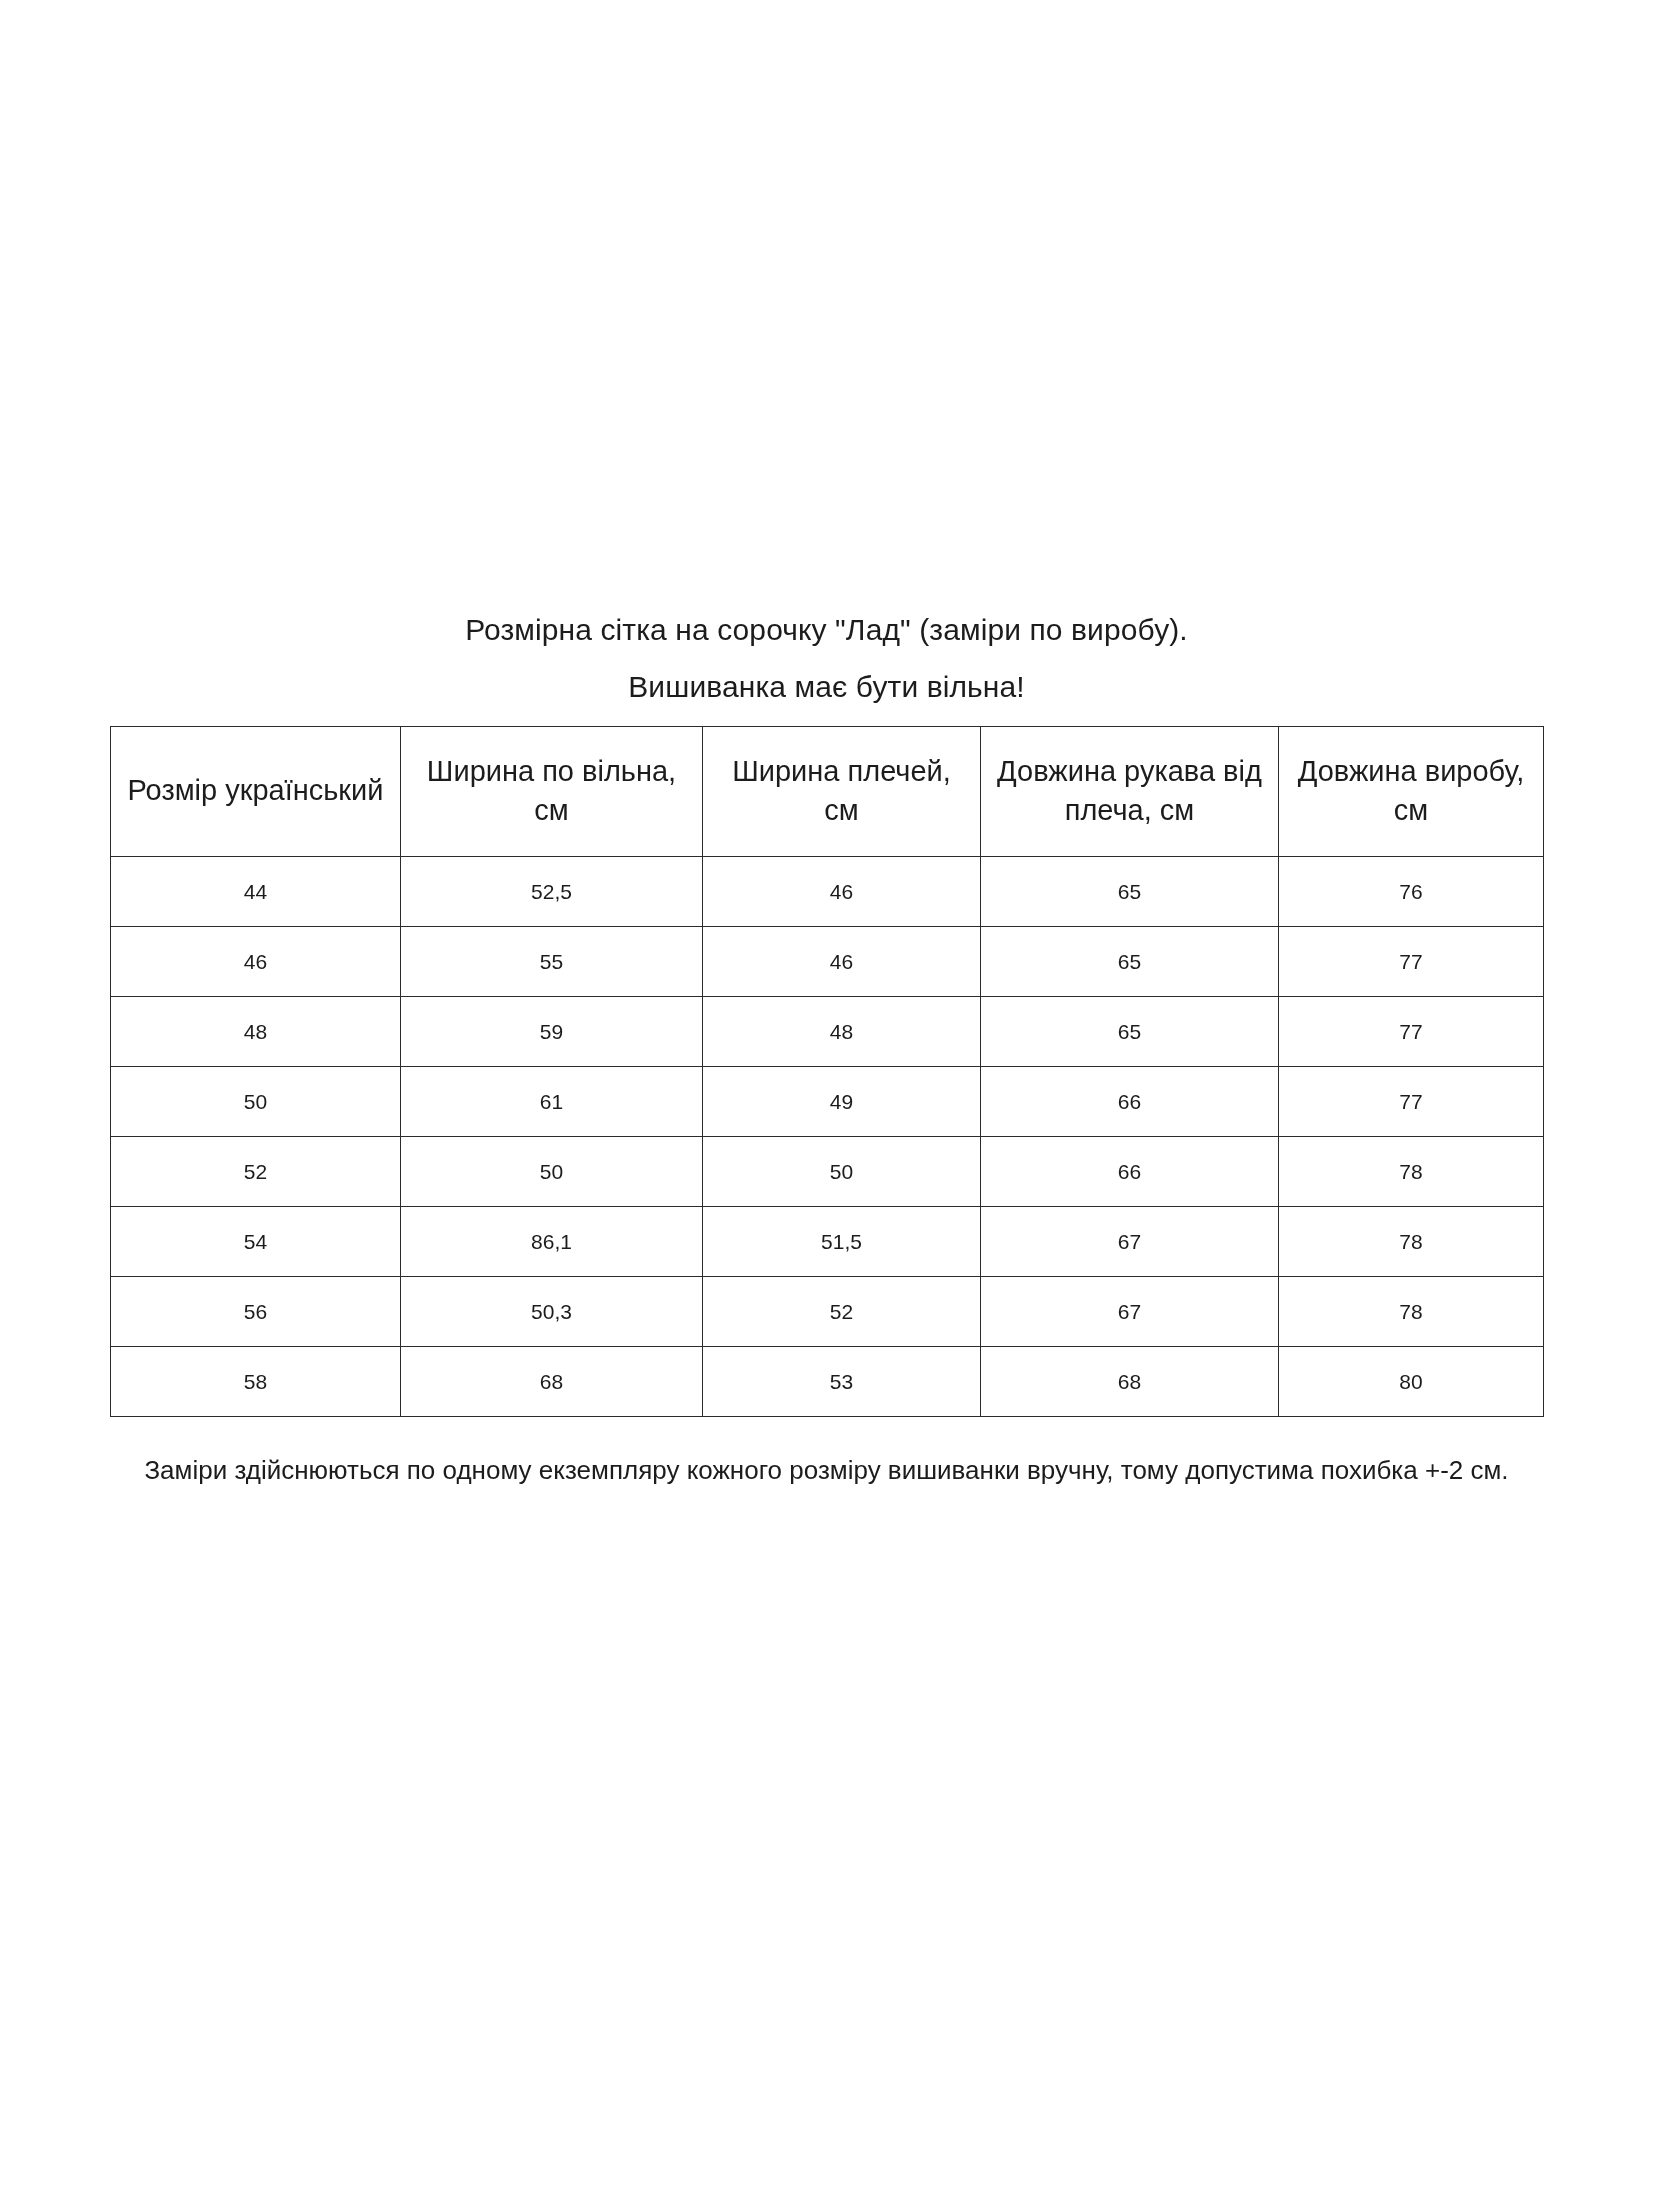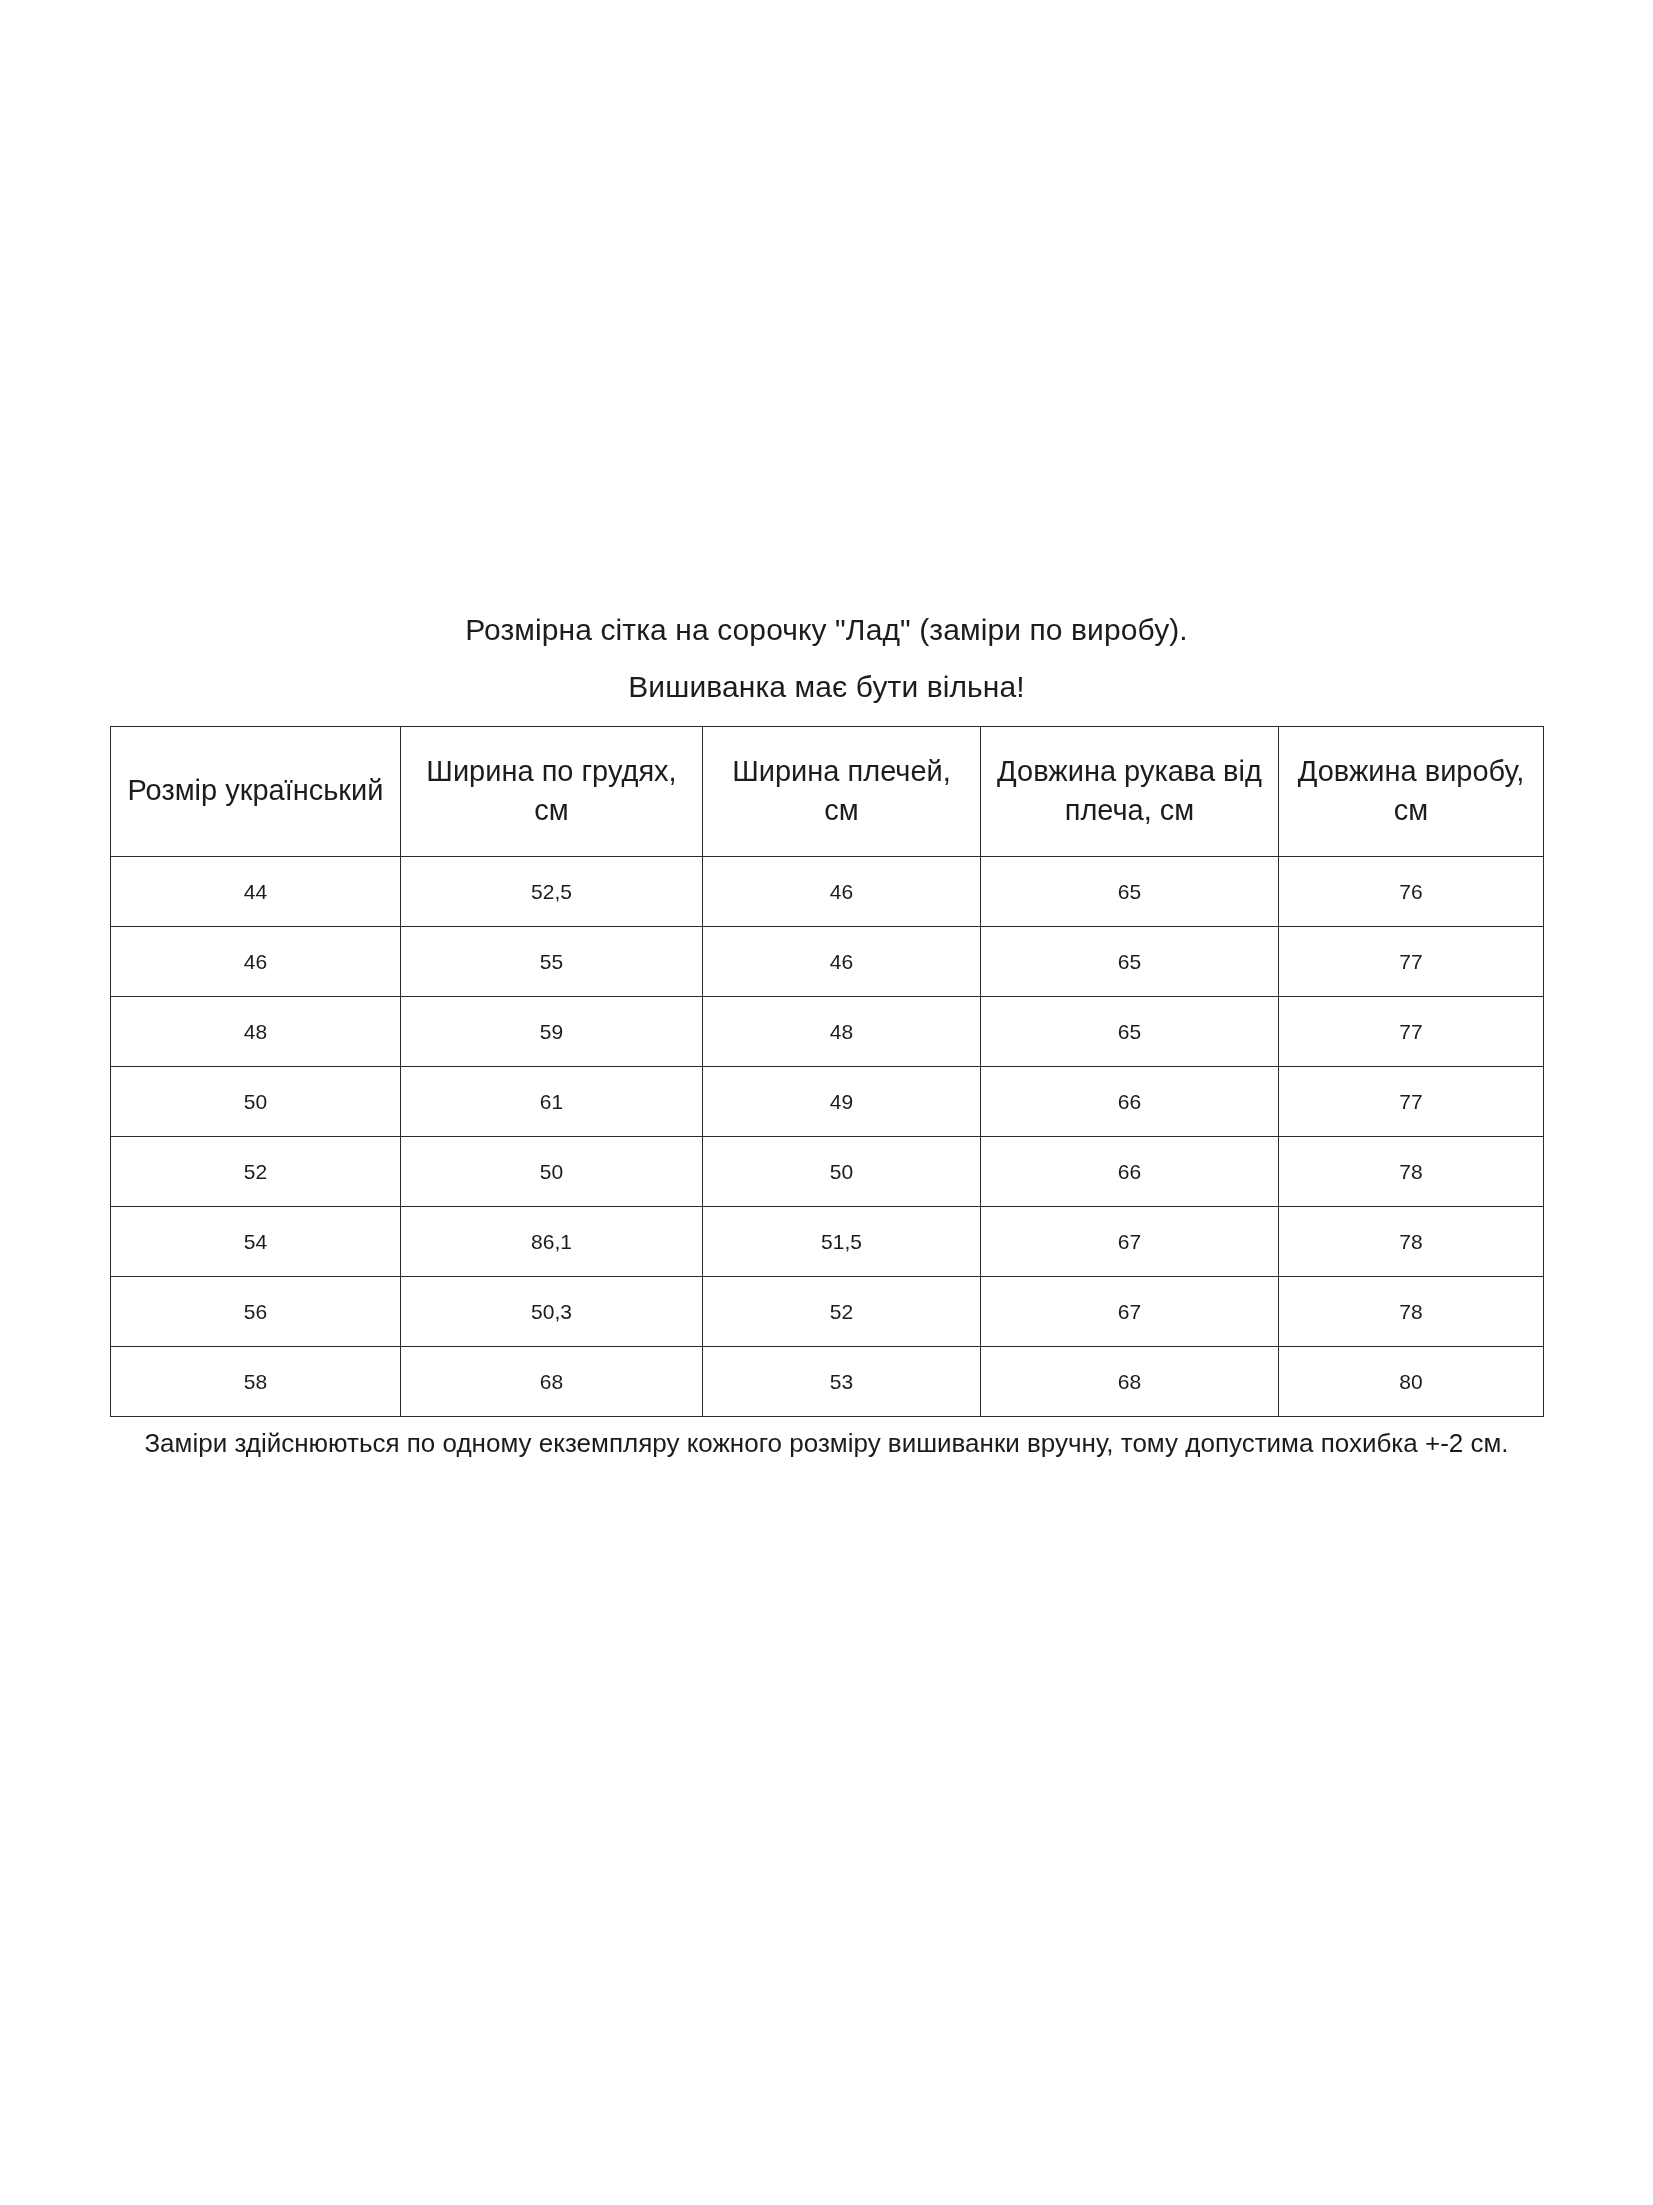--- a/index.html
+++ b/index.html
@@ -80,21 +80,21 @@
     padding: 0 6.5px;
   }
 
   col.c1 { width: 290px; }
   col.c2 { width: 302px; }
   col.c3 { width: 278px; }
   col.c4 { width: 298px; }
   col.c5 { width: 265px; }
 
   .note {
-    margin-top: 7px;
+    margin-top: 34px;
     text-align: center;
     font-size: 26px;
     line-height: 1.5;
     color: #1c1c1c;
     padding: 0 14.7px;
   }
 </style>
 </head>
 <body>
 
@@ -110,21 +110,21 @@
       <colgroup>
         <col class="c1">
           <col class="c2">
           <col class="c3">
           <col class="c4">
           <col class="c5">
       </colgroup>
       <thead>
         <tr>
           <th>Розмір український</th>
-          <th>Ширина по грудях, см</th>
+          <th>Ширина по вільна, см</th>
           <th>Ширина плечей, см</th>
           <th>Довжина рукава від плеча, см</th>
           <th>Довжина виробу, см</th>
         </tr>
       </thead>
       <tbody>
         <tr>
           <td>44</td>
           <td>52,5</td>
           <td>46</td>

